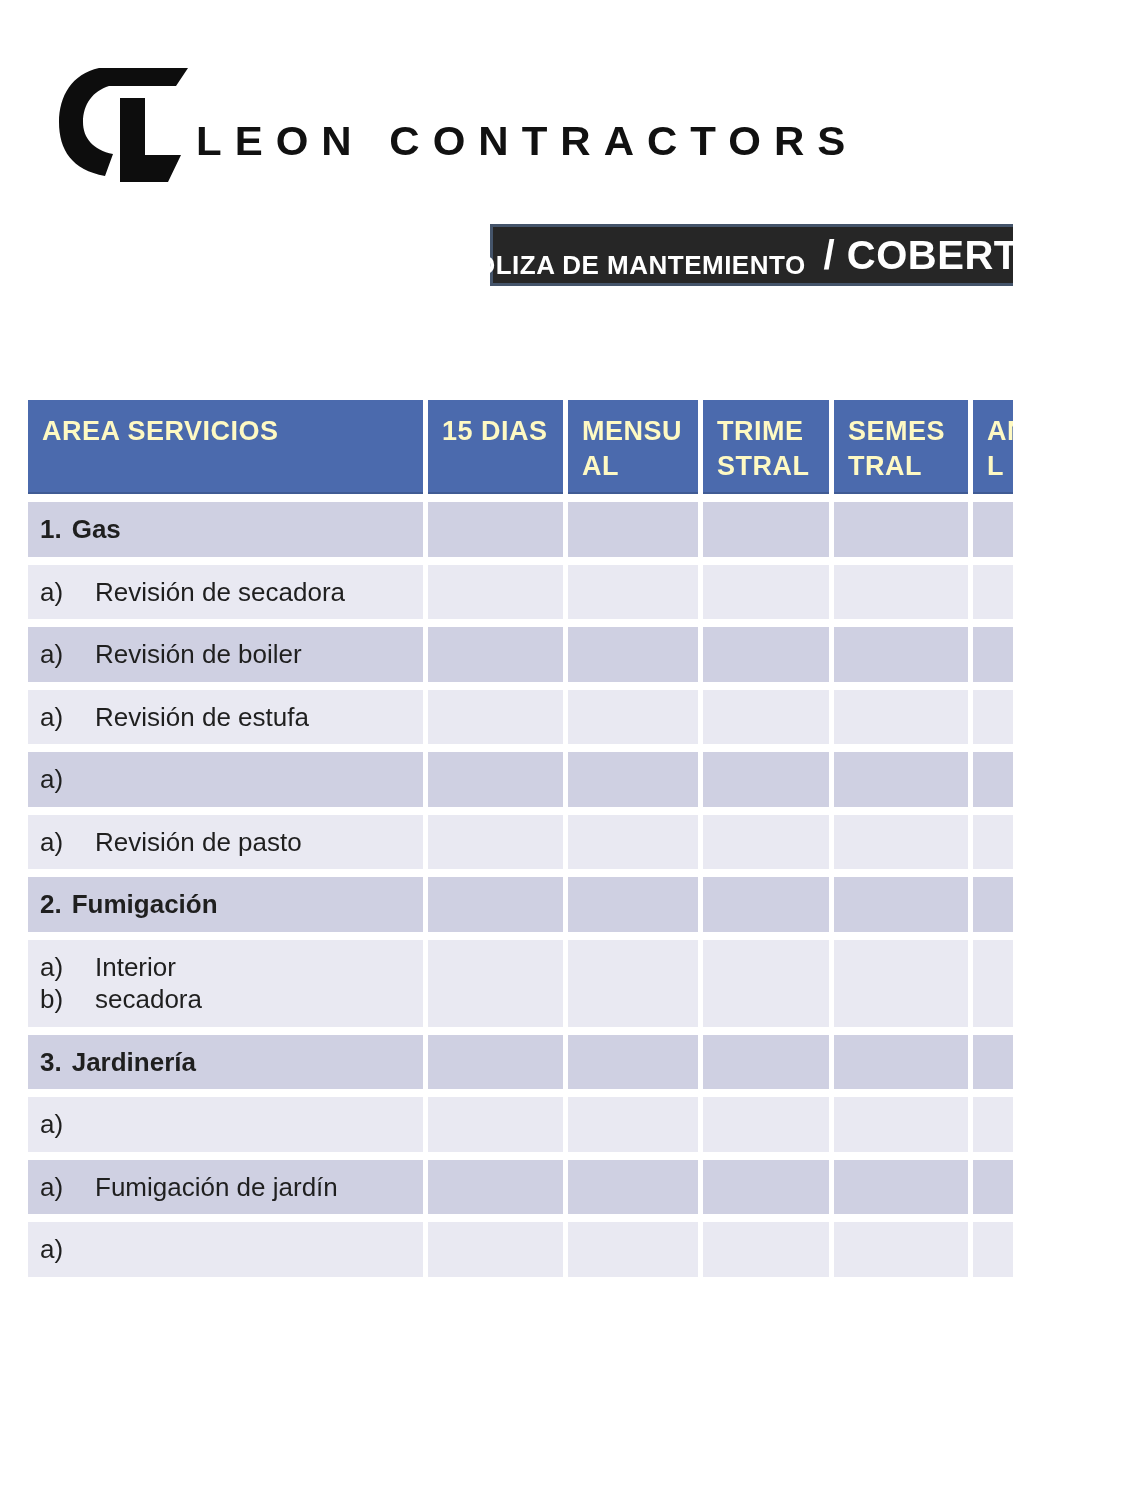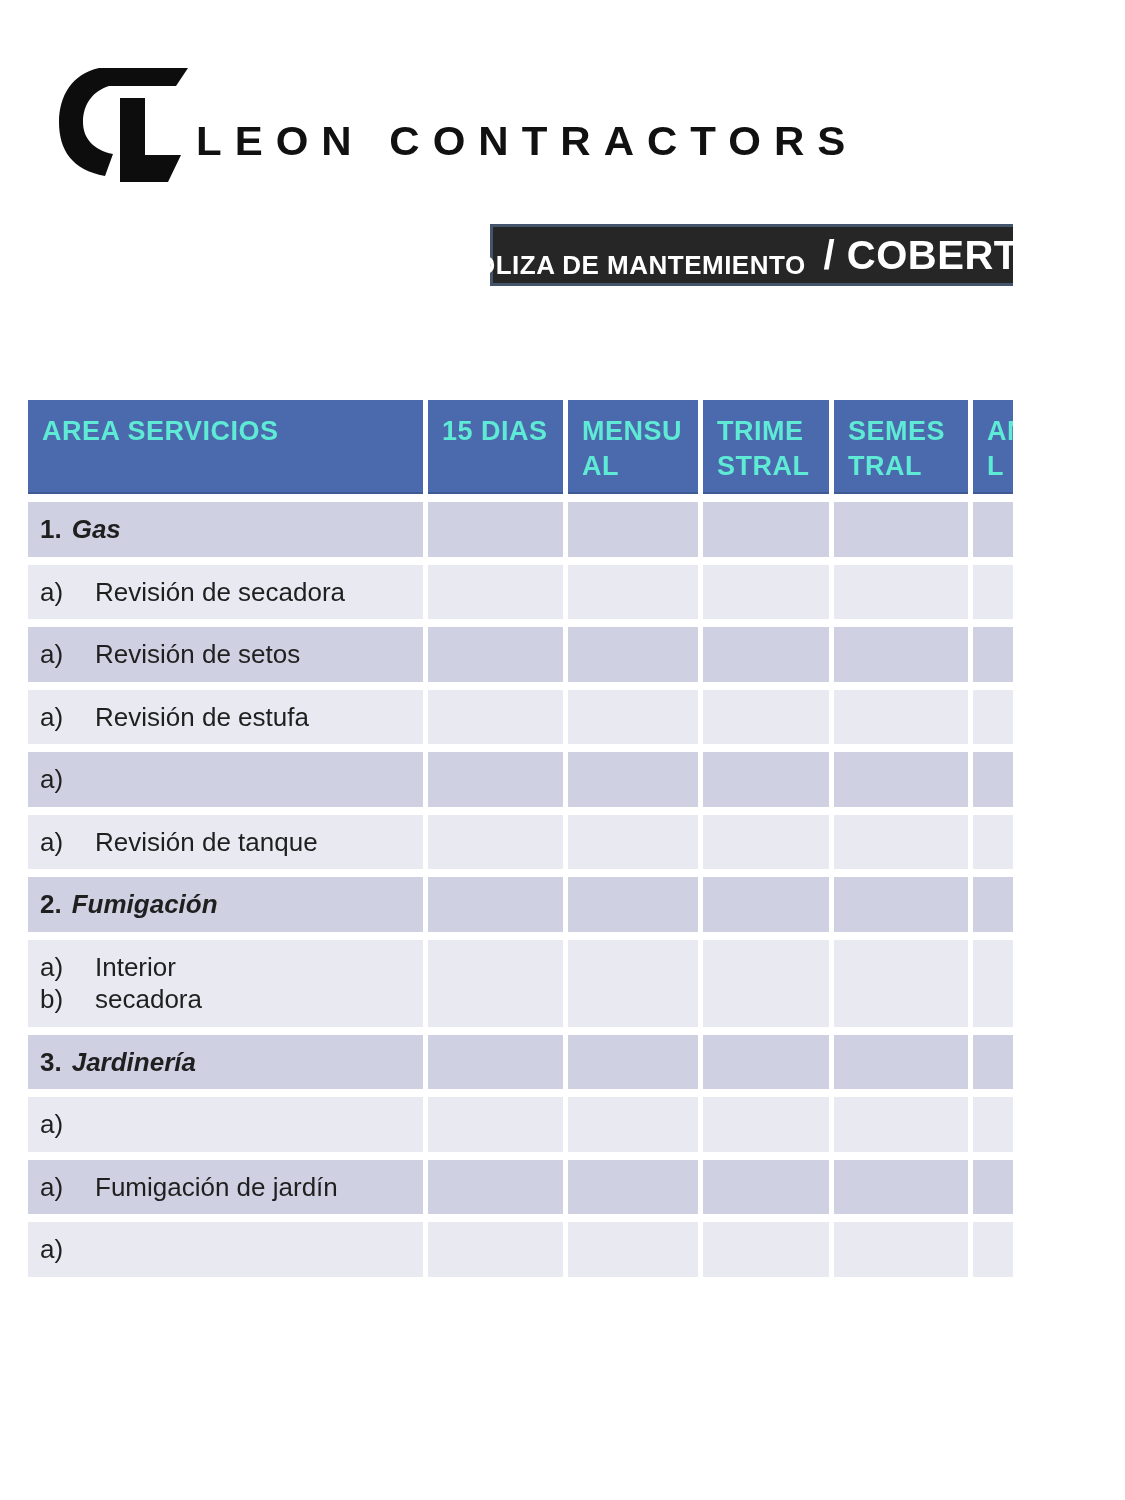--- a/index.html
+++ b/index.html
@@ -53,40 +53,40 @@
   .services-table{
     position:absolute;left:28px;top:400px;
     display:grid;
     grid-template-columns:395px 135px 130px 126px 134px 113px;
     column-gap:5px;row-gap:8px;
     width:1068px;
   }
   .t-row{display:contents;}
   .hdr-cell{
     background:var(--header-bg);
-    color:#5eead4;
+    color:#fef9c3;
     font-size:27px;font-weight:bold;letter-spacing:0.5px;
     padding:14px 8px 10px 14px;
     min-height:80px;
     line-height:1.3;
     box-shadow:inset 0 -2px 0 rgba(0,0,0,0.14);
   }
   .hdr-narrow{word-break:break-all;}
   .cell{
     min-height:54px;
     padding:11px 12px 11px 12px;
     font-size:26px;line-height:1.25;
   }
   .band-dark{background:var(--band-dark);}
   .band-light{background:var(--band-light);}
   .entry{display:flex;align-items:flex-start;}
   .marker{flex:0 0 55px;}
   .txt{flex:1 1 auto;}
   .section .entry .marker{flex:0 0 auto;margin-right:10px;font-weight:bold;}
-  .section .entry .txt{font-weight:bold;font-style:italic;}
+  .section .entry .txt{font-weight:bold;}
   .marker,.txt{font-feature-settings:"onum" 1;}
 </style>
 </head>
 <body>
 
 <div class="page">
 
   <svg class="logo-mark" viewBox="0 0 150 130" aria-hidden="true">
     <path fill="#0d0d0d" d="M133,8 L44,8 C17,14 4,36 4,62 C4,90 17,110 50,116 L58,94 C38,90 28,78 28,62 C28,44 38,31 54,26 L121,26 Z"></path>
     <path fill="#0d0d0d" d="M65,38 L90,38 L90,95 L126,95 L113,122 L65,122 Z"></path>
@@ -109,38 +109,38 @@
         </div><div class="cell empty band-dark"></div><div class="cell empty band-dark"></div><div class="cell empty band-dark"></div><div class="cell empty band-dark"></div><div class="cell empty band-dark"></div></div>
       <div class="t-row"><div class="cell label-cell band-light">
           <div class="entry">
             <div class="marker">a)</div>
             <div class="txt">Revisión de secadora</div>
           </div>
         </div><div class="cell empty band-light"></div><div class="cell empty band-light"></div><div class="cell empty band-light"></div><div class="cell empty band-light"></div><div class="cell empty band-light"></div></div>
       <div class="t-row"><div class="cell label-cell band-dark">
           <div class="entry">
             <div class="marker">a)</div>
-            <div class="txt">Revisión de setos</div>
+            <div class="txt">Revisión de boiler</div>
           </div>
         </div><div class="cell empty band-dark"></div><div class="cell empty band-dark"></div><div class="cell empty band-dark"></div><div class="cell empty band-dark"></div><div class="cell empty band-dark"></div></div>
       <div class="t-row"><div class="cell label-cell band-light">
           <div class="entry">
             <div class="marker">a)</div>
             <div class="txt">Revisión de estufa</div>
           </div>
         </div><div class="cell empty band-light"></div><div class="cell empty band-light"></div><div class="cell empty band-light"></div><div class="cell empty band-light"></div><div class="cell empty band-light"></div></div>
       <div class="t-row"><div class="cell label-cell band-dark">
           <div class="entry">
             <div class="marker">a)</div>
           </div>
         </div><div class="cell empty band-dark"></div><div class="cell empty band-dark"></div><div class="cell empty band-dark"></div><div class="cell empty band-dark"></div><div class="cell empty band-dark"></div></div>
       <div class="t-row"><div class="cell label-cell band-light">
           <div class="entry">
             <div class="marker">a)</div>
-            <div class="txt">Revisión de tanque</div>
+            <div class="txt">Revisión de pasto</div>
           </div>
         </div><div class="cell empty band-light"></div><div class="cell empty band-light"></div><div class="cell empty band-light"></div><div class="cell empty band-light"></div><div class="cell empty band-light"></div></div>
       <div class="t-row"><div class="cell label-cell band-dark section">
           <div class="entry">
             <div class="marker">2.</div>
             <div class="txt">Fumigación</div>
           </div>
         </div><div class="cell empty band-dark"></div><div class="cell empty band-dark"></div><div class="cell empty band-dark"></div><div class="cell empty band-dark"></div><div class="cell empty band-dark"></div></div>
       <div class="t-row"><div class="cell label-cell band-light">
           <div class="entry">

